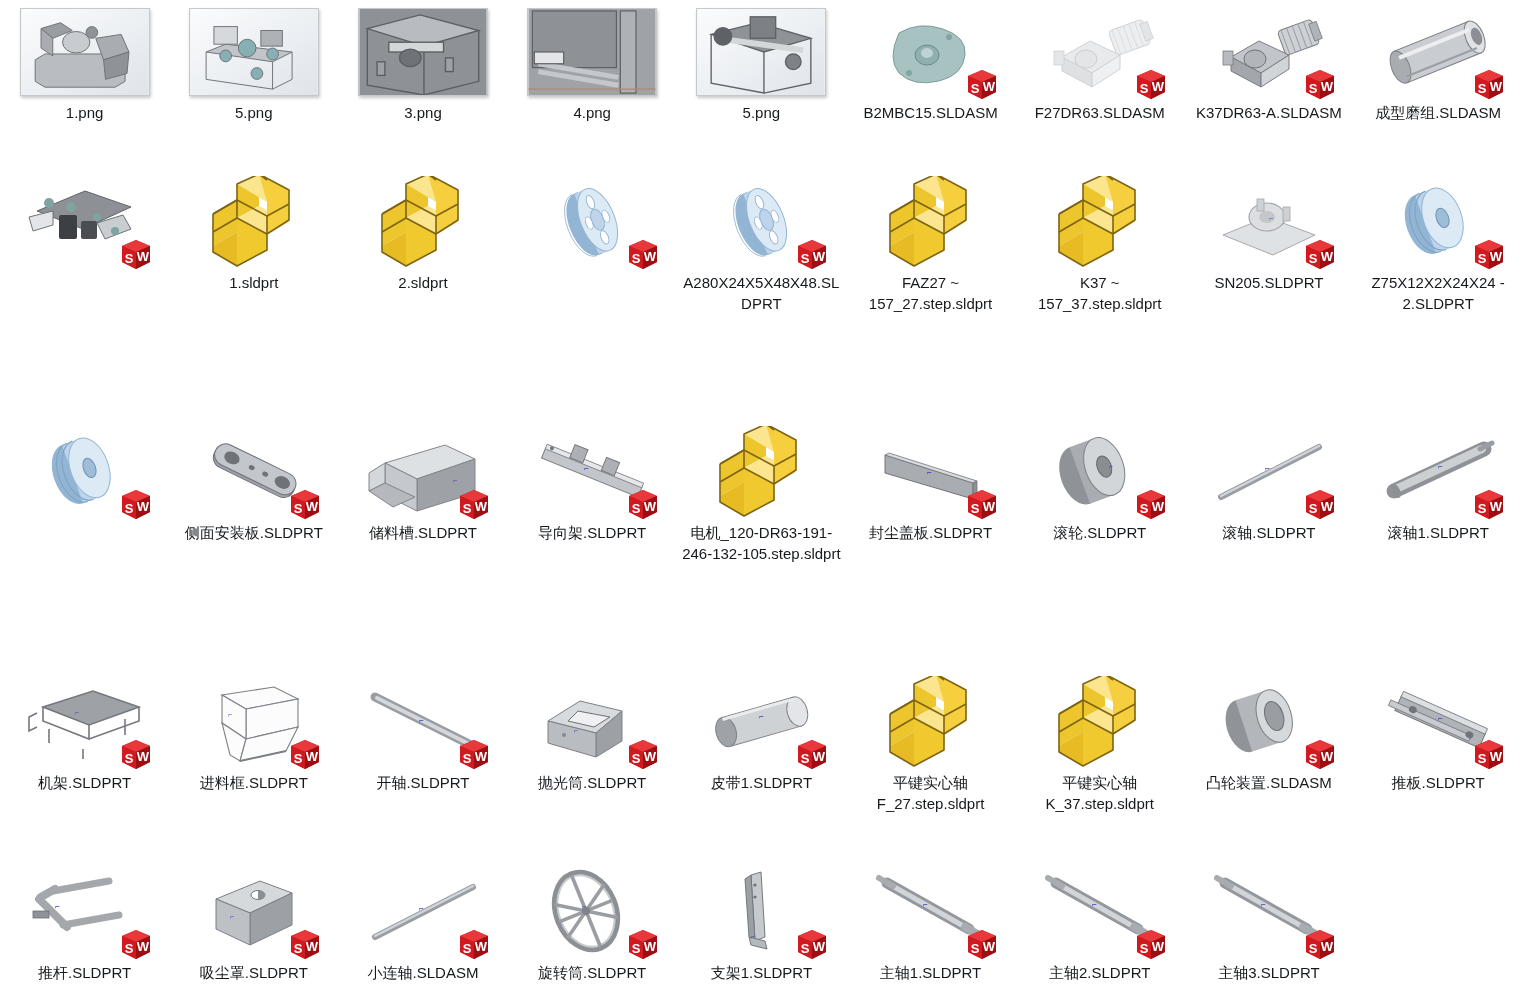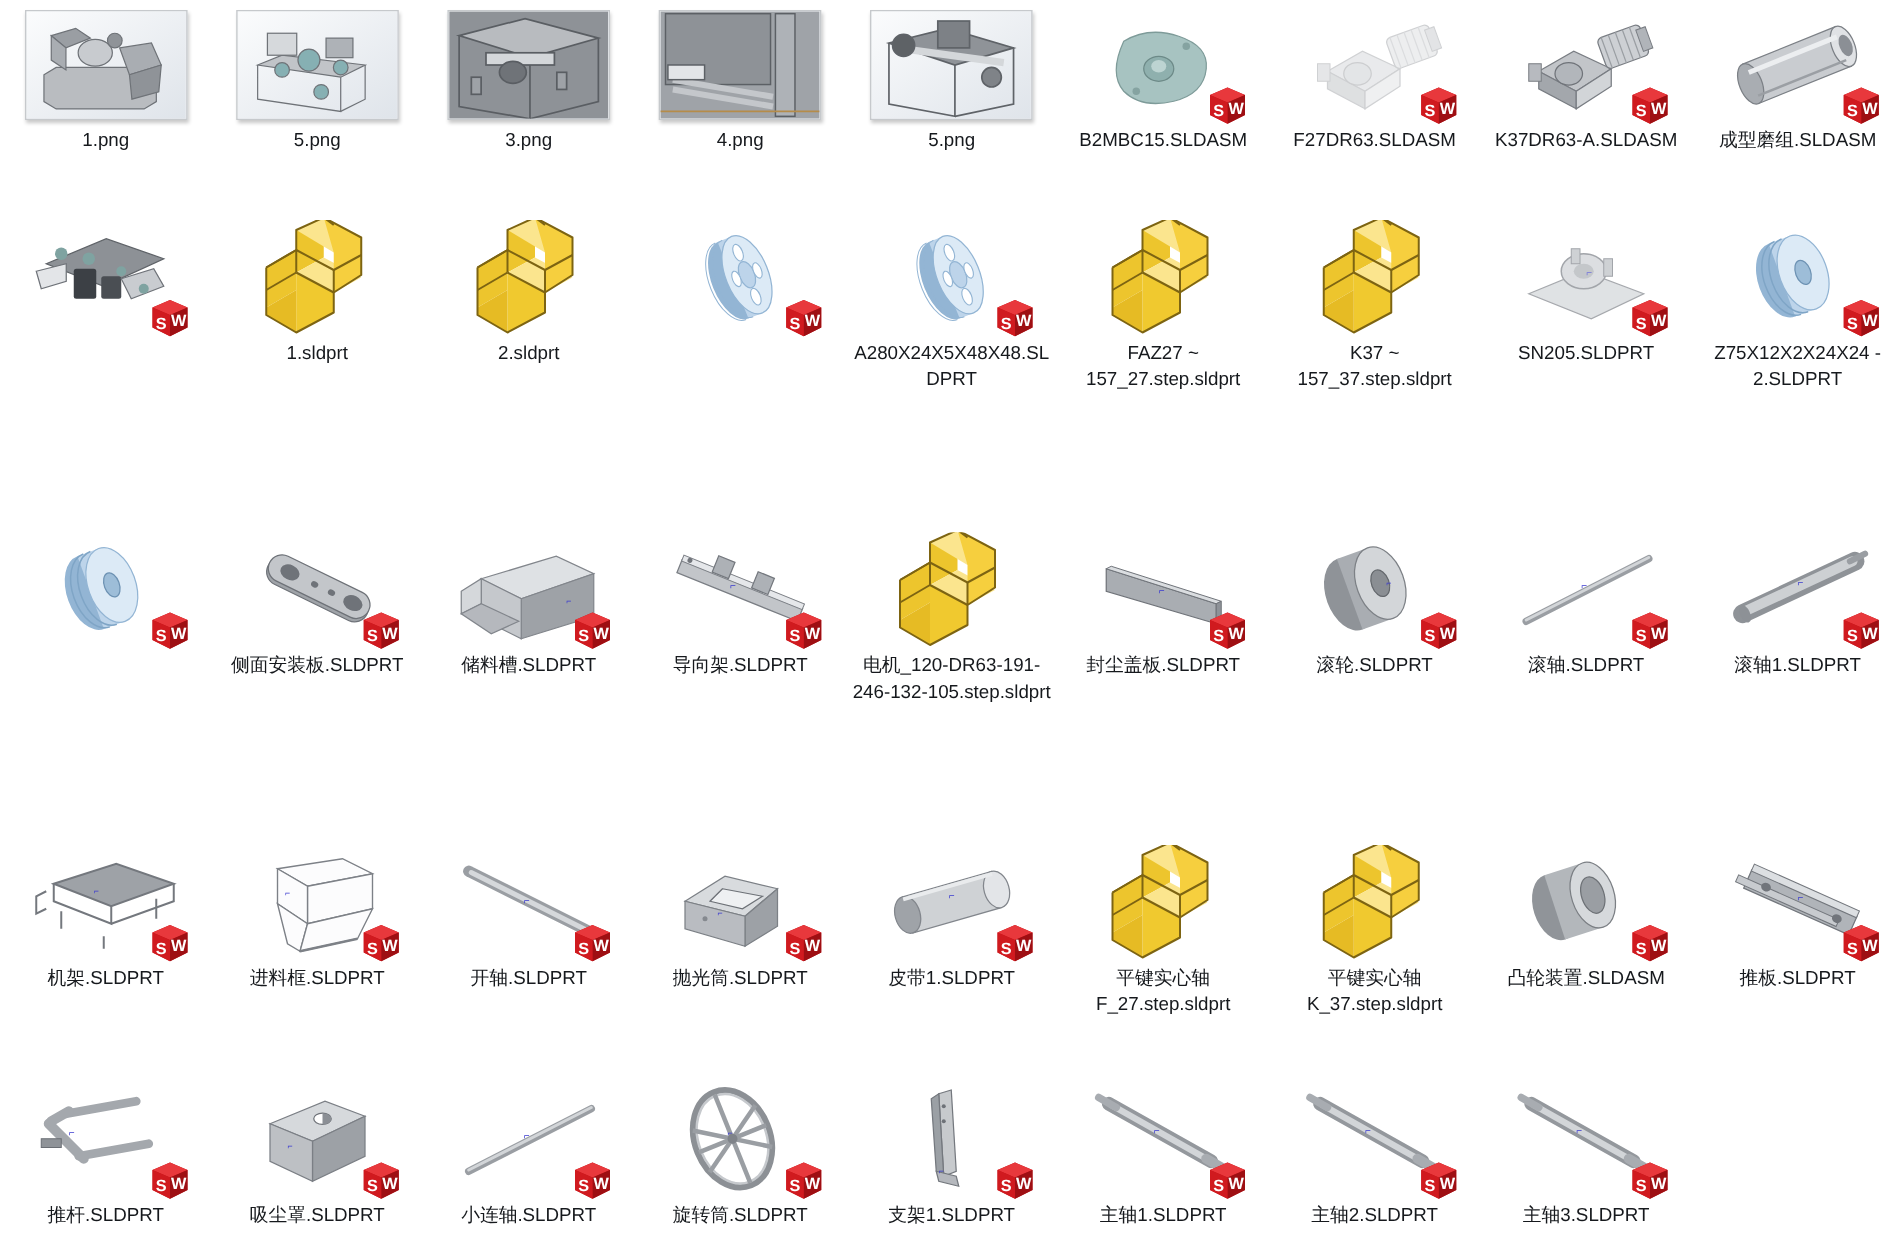--- a/index.html
+++ b/index.html
@@ -1084,21 +1084,21 @@
           <svg viewBox="0 0 34 34">
     <polygon points="17,2 31,8 31,24 17,31 3,24 3,8" fill="#c21318"></polygon>
     <polygon points="17,2 31,8 17,14 3,8" fill="#e8383c"></polygon>
     <polygon points="17,14 31,8 31,24 17,31" fill="#9e0f13"></polygon>
     <polygon points="3,8 17,14 17,31 3,24" fill="#d01a1f"></polygon>
     <text x="10" y="25" font-family="Liberation Sans, sans-serif" font-size="13" font-weight="bold" fill="#ffffff" text-anchor="middle">S</text>
     <text x="24" y="23" font-family="Liberation Sans, sans-serif" font-size="13" font-weight="bold" fill="#ffffff" text-anchor="middle">W</text>
   </svg>
         </div>
       </div>
-      <div class="label">小连轴.SLDPRT</div>
+      <div class="label">小连轴.SLDASM</div>
     </div>
     <div class="cell">
       <div class="thumb">
         <div class="cadsvg">
           <svg viewBox="0 0 132 90">
     <g transform="translate(60,44) rotate(-22)">
       <ellipse cx="0" cy="0" rx="30" ry="40" fill="none" stroke="#8c9095" stroke-width="5"></ellipse>
       <ellipse cx="0" cy="0" rx="27" ry="37" fill="none" stroke="#c6c9cd" stroke-width="2"></ellipse>
       <g stroke="#9a9ea3" stroke-width="3.6">
         <line x1="-27" y1="-18" x2="27" y2="18"></line>

